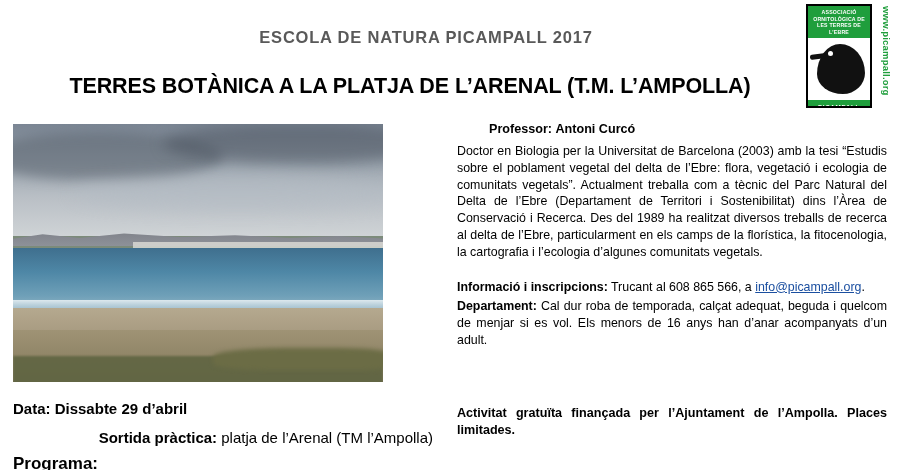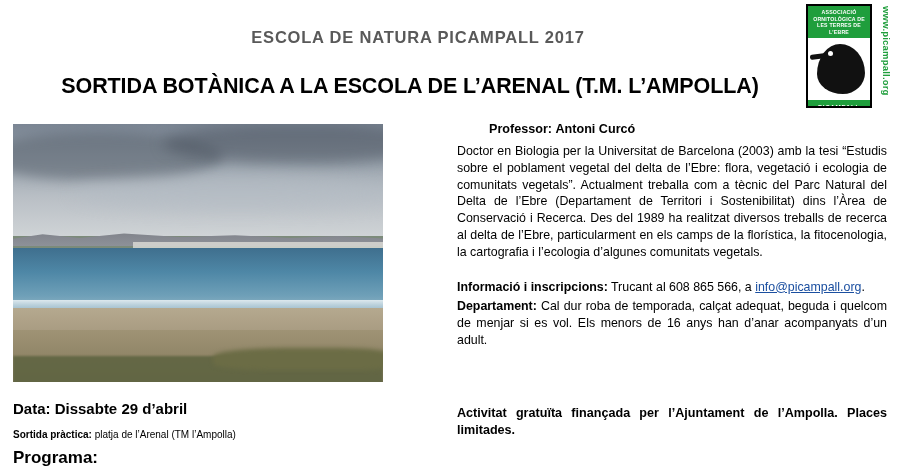--- a/index.html
+++ b/index.html
@@ -18,21 +18,21 @@
 
   
   .header {
     position: relative;
     width: 900px;
     height: 112px;
   }
   .org-title {
     position: absolute;
     top: 28px;
-    left: 8px;
+    left: 16px;
     width: 820px;
     text-align: center;
     font-size: 16.5px;
     font-weight: bold;
     letter-spacing: 0.8px;
     color: #595959;
   }
   .main-title {
     position: absolute;
     top: 74px;
@@ -270,35 +270,36 @@
     left: 13px;
     top: 288px;
     width: 420px;
   }
   .date-line {
     font-size: 15px;
     font-weight: bold;
     margin-bottom: 12px;
   }
   .sortida-line {
-    font-size: 10px;
+    font-size: 15px;
     margin-bottom: 8px;
+    text-align: right;
   }
   .sortida-line b { font-weight: bold; }
   .programa-line {
     font-size: 17px;
     font-weight: bold;
   }
 </style>
 </head>
 <body>
 
 <div class="header">
   <div class="org-title">ESCOLA DE NATURA PICAMPALL 2017</div>
-  <div class="main-title">SORTIDA BOTÀNICA A LA ESCOLA DE L’ARENAL (T.M. L’AMPOLLA)</div>
+  <div class="main-title">TERRES BOTÀNICA A LA PLATJA DE L’ARENAL (T.M. L’AMPOLLA)</div>
 
   <div class="logo-wrap">
     <div class="logo-box">
       <div class="logo-top-band">ASSOCIACIÓ ORNITOLÒGICA DE LES TERRES DE L'EBRE</div>
       <div class="logo-bird">
         <div class="silhouette"></div>
         <div class="beak"></div>
         <div class="eye"></div>
       </div>
       <div class="logo-bottom-band">PICAMPALL</div>

